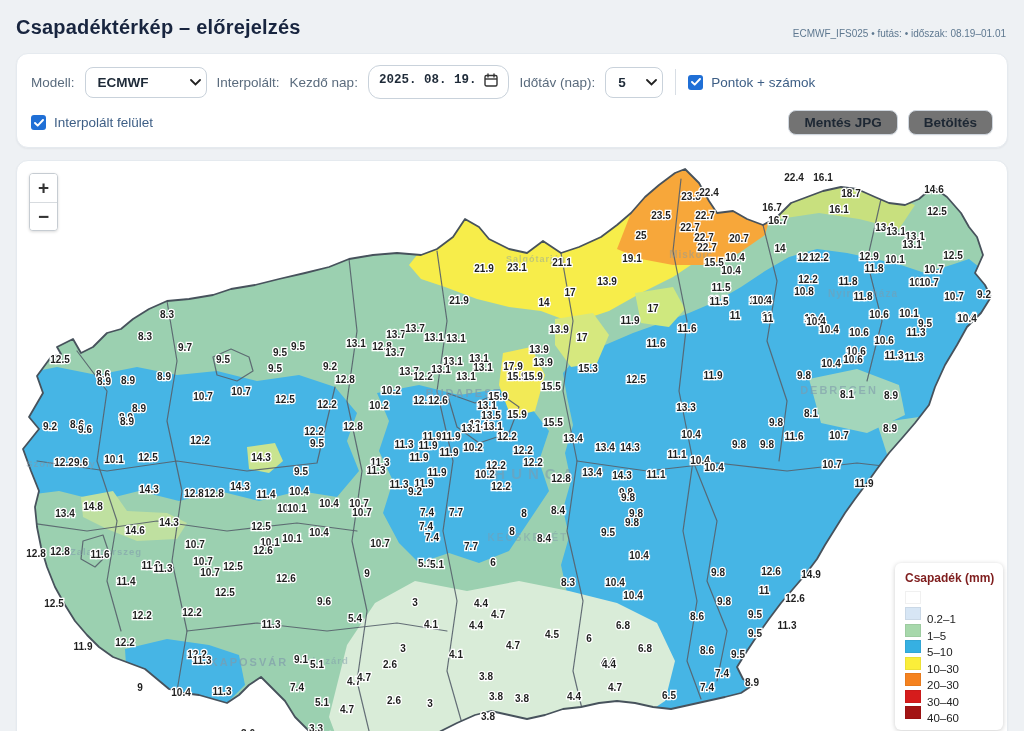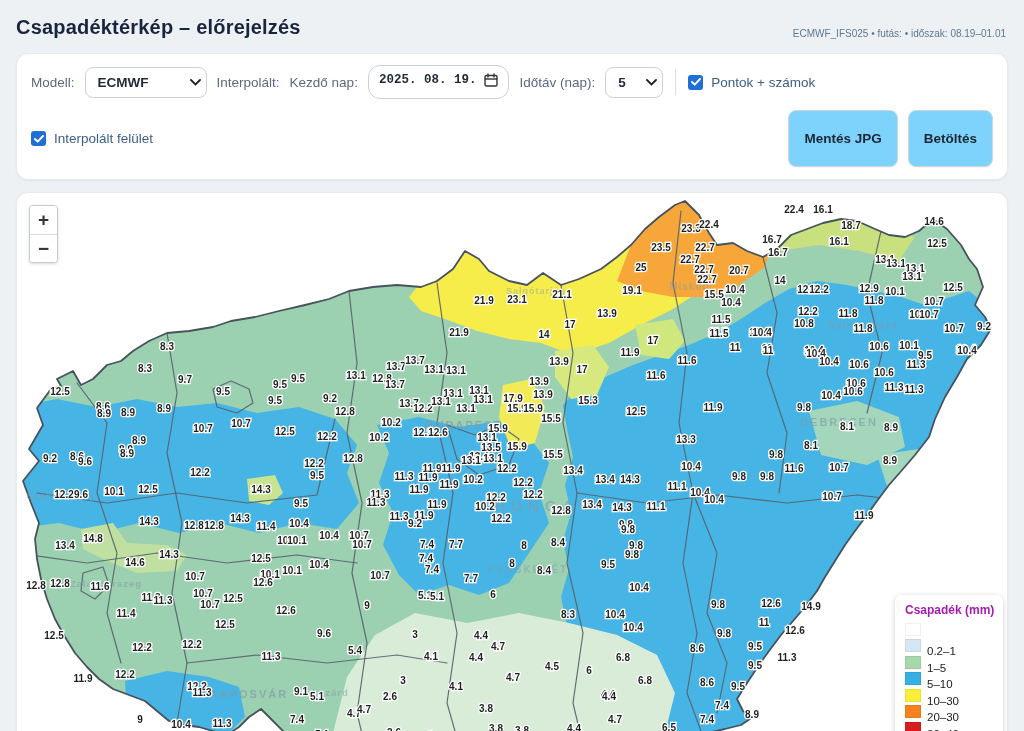--- a/index.html
+++ b/index.html
@@ -22,35 +22,35 @@
   .sel .chev { display:flex; }
   .w-model { width:122px; } .w-fc { width:192px; } .w-days { width:58px; }
   .datebox { display:flex; align-items:flex-start; gap:8px; border:1px solid #c9d2db; border-radius:12px;
              padding:7px 10px; font-family:"Liberation Mono", monospace; font-size:12.5px; font-weight:700; color:#1e2a38; }
   .vdiv { width:1px; height:26px; background:#d8dee5; margin:0 2px; }
   .chk-group { display:flex; align-items:center; gap:8px; cursor:pointer; }
   .chk { width:15px; height:15px; border-radius:3px; background:#1f6fd6; display:flex; align-items:center; justify-content:center; flex:none; }
   .chk svg { display:block; }
   .chk-label { font-size:13.5px; color:#3d5e85; }
   .btns { display:flex; gap:10px; }
-  .btn { border:1px solid #cfd6de; background:#7dd3fc; border-radius:8px; padding:20px 15px;
+  .btn { border:1px solid #cfd6de; background:#737373; border-radius:8px; padding:4px 15px;
          font-size:13.5px; font-weight:700; color:#1d2733; cursor:pointer; box-shadow:0 1px 1px rgba(16,24,40,.04); }
 
   .map-card { position:relative; margin:12px 16px 0; height:600px; overflow:hidden; }
   .map-card svg.mapsvg { position:absolute; left:0; top:0; }
 
   .zoomctl { position:absolute; left:12px; top:12px; width:29px; background:#fff; border:1px solid #c6ccd2;
              border-radius:4px; overflow:hidden; box-shadow:0 1px 3px rgba(0,0,0,.15); }
   .zoomctl .zb { height:28px; display:flex; align-items:center; justify-content:center;
                  font-size:19px; font-weight:700; color:#333; cursor:pointer; background:#fff; }
   .zoomctl .zb + .zb { border-top:1px solid #d7dbdf; }
 
   .legend { position:absolute; right:4px; top:402px; width:108px; background:#fff; border-radius:6px;
             padding:8px 8px 9px 10px; box-shadow:0 1px 5px rgba(0,0,0,.2); }
-  .legend-title { font-size:12px; font-weight:700; color:#a21caf; margin-bottom:4px; }
+  .legend-title { font-size:12px; font-weight:700; color:#7f1d1d; margin-bottom:4px; }
   .legend-row { display:flex; align-items:center; gap:6px; height:16.5px; }
   .legend-swatch { width:16px; height:13px; flex:none; border:1px solid rgba(0,0,0,.06); }
   .legend-text { font-size:11.5px; color:#222;margin-top:44px; }
 
   
   text.vlab { font-family:"Liberation Sans", sans-serif; font-size:10px; font-weight:700;
               fill:#1f1f1f; stroke:#ffffff; stroke-width:2.6px; paint-order:stroke; text-anchor:middle; }
   text.city { font-family:"Liberation Sans", sans-serif; font-weight:700; fill:#7f9aab; text-anchor:middle; }
   polyline.county { fill:none; stroke:#57616b; stroke-width:1.2; opacity:.9; stroke-linejoin:round; stroke-linecap:round; }
   path.country { fill:none; stroke:#47525c; stroke-width:1.8; stroke-linejoin:round; }

